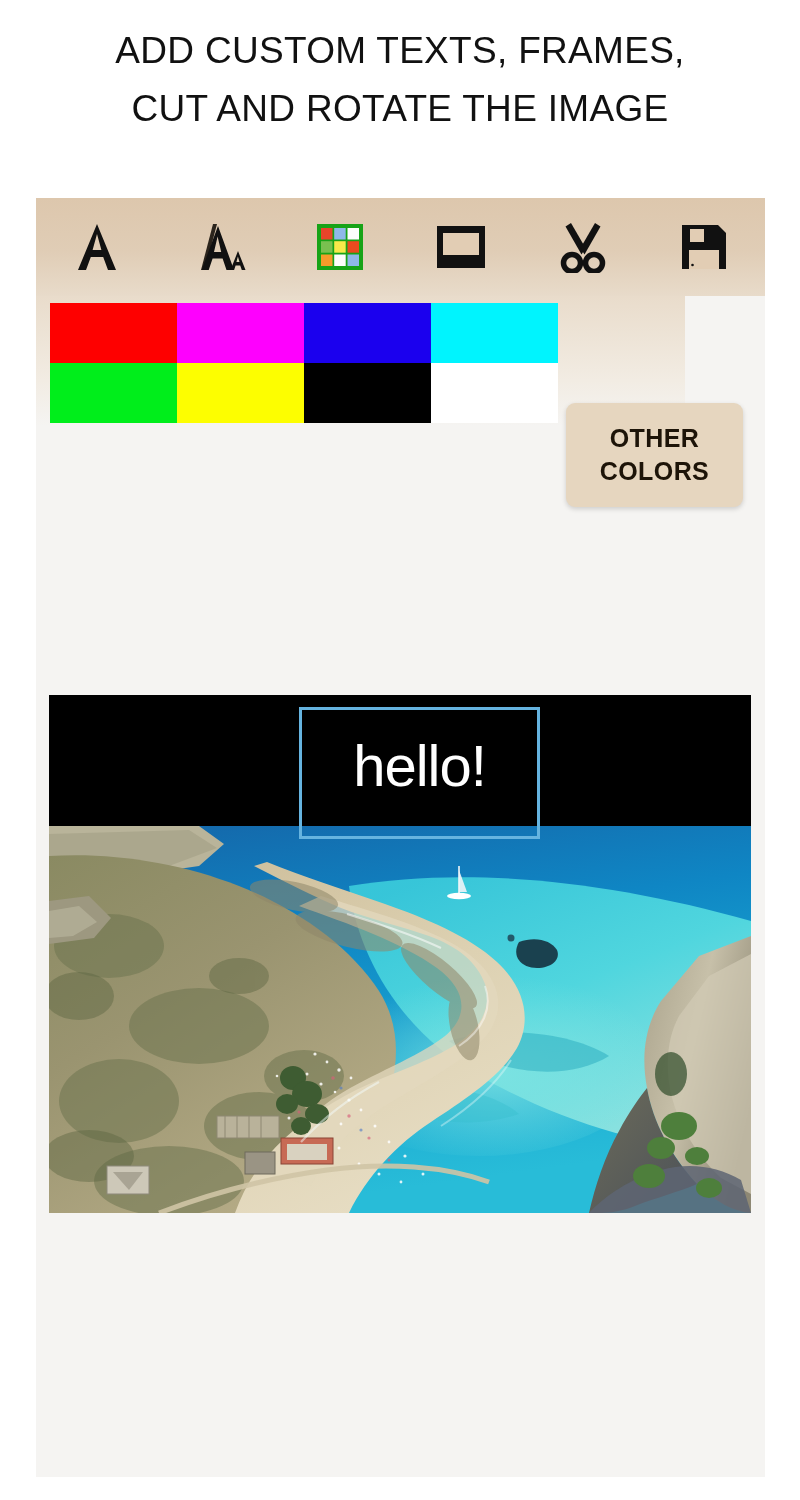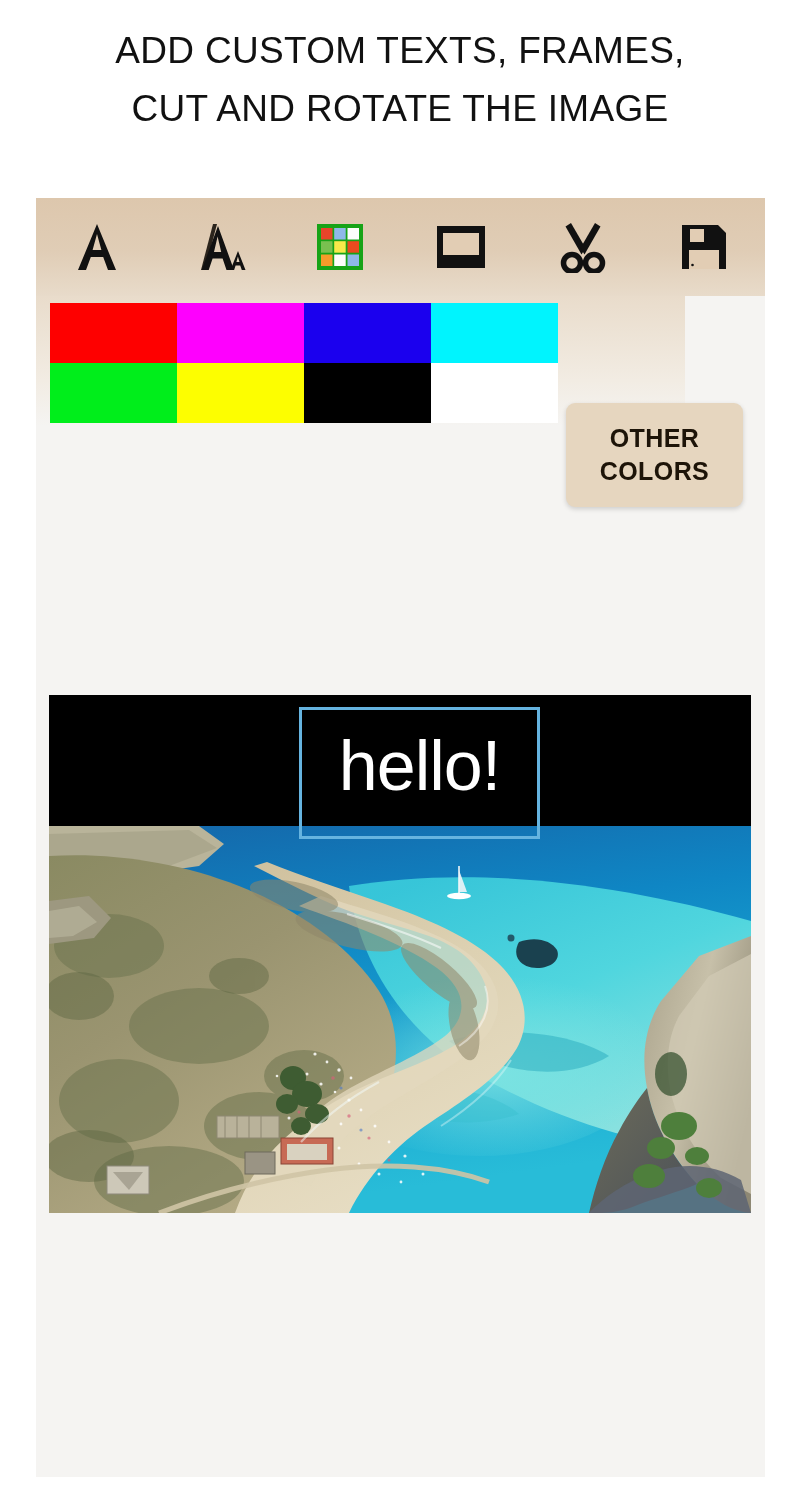--- a/index.html
+++ b/index.html
@@ -143,21 +143,21 @@
     box-sizing: border-box;
     cursor: move;
     z-index: 5;
   }
   .text-box span {
     position: absolute;
     left: 0;
     top: -8px;
     width: 100%;
     text-align: center;
-    font-size: 70px;
+    font-size: 58px;
     line-height: 128px;
     color: #ffffff;
     font-weight: 400;
     letter-spacing: -1px;
   }
 </style>
 </head>
 <body style="background: rgb(255, 255, 255);">
 
 <div class="headline" style="color: rgb(17, 17, 17);">ADD CUSTOM TEXTS, FRAMES,

